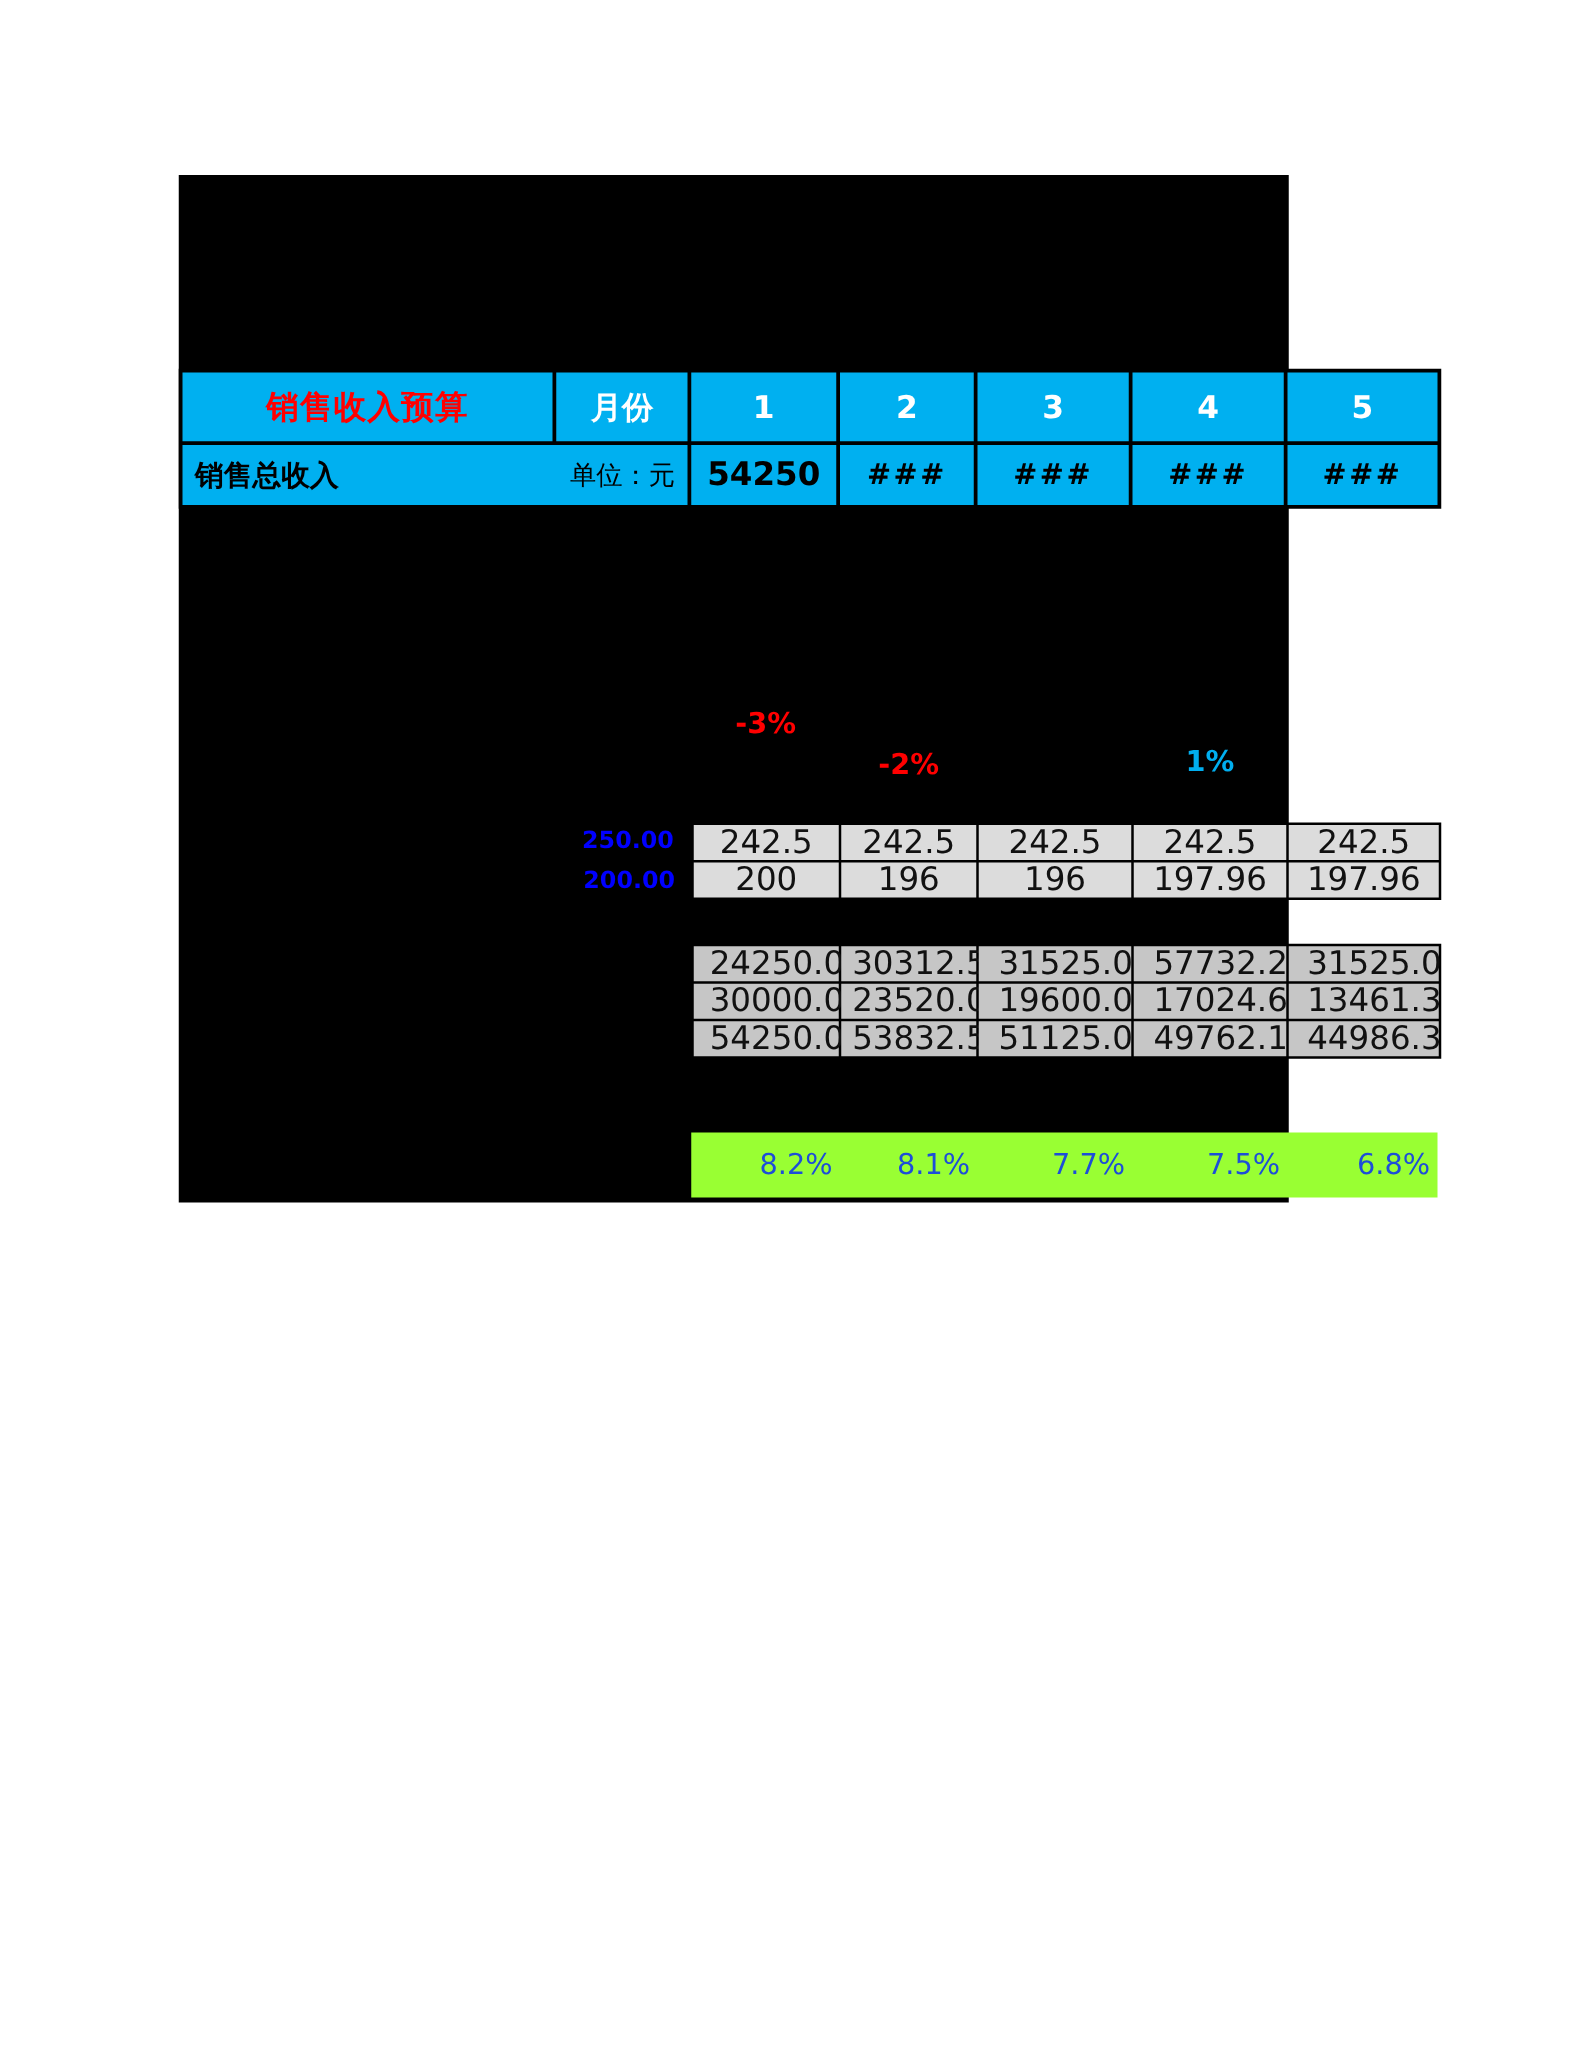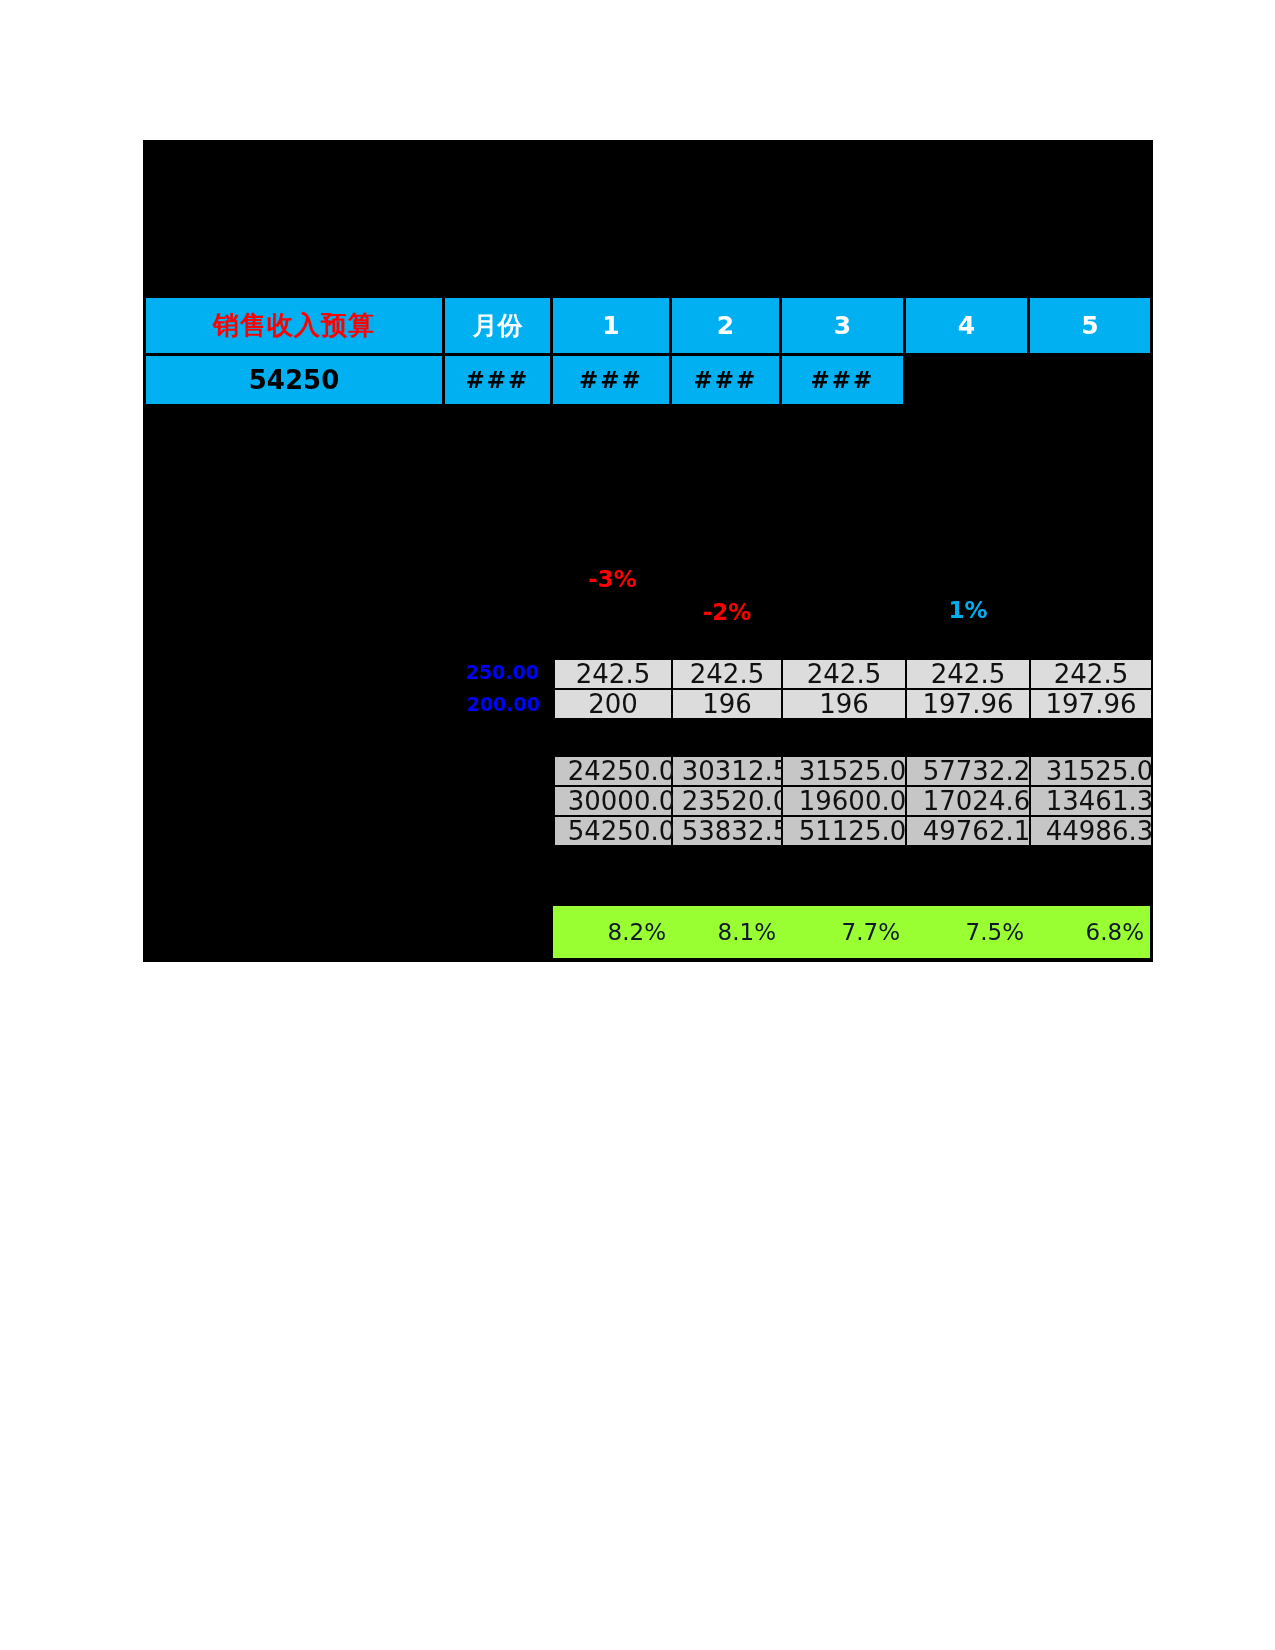--- a/index.html
+++ b/index.html
@@ -1,21 +1,21 @@
 <!DOCTYPE html>
 <html style="--panel: #000000; --header-bg: #00B0F0; --title-red: #FF0000; --annotation-red: #FF0000; --annotation-cyan: #00AEEF; --side-label-blue: #0000FF; --table1-bg: #DCDCDC; --table2-bg: #C6C6C6; --growth-bg: #99FF33;"><head>
 <meta charset="utf-8">
 <style>
   * { margin:0; padding:0; box-sizing:border-box; }
   html,body { background:#ffffff; }
   body { font-family:"DejaVu Sans","Liberation Sans",sans-serif; }
 
   .page { position:relative; width:1275px; height:1650px; background:#ffffff; overflow:hidden; }
 
-  .panel { position:absolute; left:143px; top:140px; width:1010px; height:822px;
+  .panel { position:absolute; left:143px; top:140px; width:888px; height:822px;
            background:var(--panel,#000000); }
 
   
   .hdr { position:absolute; left:0; top:155px; width:1010px; height:112px;
          display:grid;
          grid-template-columns:296px 105px 116px 107px 121px 121px 120px;
          grid-template-rows:55px 48px;
          gap:3px; padding:3px; background:#000; }
   .hc { background:var(--header-bg,#00B0F0); display:flex; align-items:center; justify-content:center; }
   .title-cell { color:var(--title-red,#FF0000); font-weight:bold; font-size:26px; letter-spacing:1px; }
@@ -43,37 +43,41 @@
   .rev   { top:615px; grid-template-rows:28px 28px 28px; }
   .dc { display:flex; align-items:center; justify-content:center; font-size:26px; color:#111; }
   .price .dc { background:var(--table1-bg,#DCDCDC); }
   .rev .dc   { background:var(--table2-bg,#C6C6C6);padding-left:17px; }
 
   
   .growth { position:absolute; left:410px; top:766px; width:597px; height:52px;
             display:grid; grid-template-columns:119px 110px 124px 124px 120px;
             background:var(--growth-bg,#99FF33); }
   .gc { display:flex; align-items:center; justify-content:flex-end;
-        padding-right:6px; font-size:23px; color:#0f172a; }
+        padding-right:6px; font-size:23px; color:#1d4ed8; }
 </style>
 </head>
 <body>
 
 <div class="page">
   <div class="panel">
 
     <div class="hdr">
       <div class="hc title-cell">销售收入预算</div>
       <div class="hc month-cell">月份</div>
       <div class="hc mnum">1</div>
       <div class="hc mnum">2</div>
       <div class="hc mnum">3</div>
       <div class="hc mnum">4</div>
       <div class="hc mnum">5</div>
 
+      <div class="hc rev-label-cell">
+        <span class="rev-label">销售总收入</span>
+        <span class="unit-label">单位：元</span>
+      </div>
       <div class="hc rv">54250</div>
       <div class="hc rv overflow">###</div>
       <div class="hc rv overflow">###</div>
       <div class="hc rv overflow">###</div>
       <div class="hc rv overflow">###</div>
     </div>
 
     <div class="ann red" style="left:410px; top:426px; width:119px;">-3%</div>
     <div class="ann red" style="left:529px; top:459px; width:110px;">-2%</div>
     <div class="ann cyan" style="left:763px; top:457px; width:124px;">1%</div>

